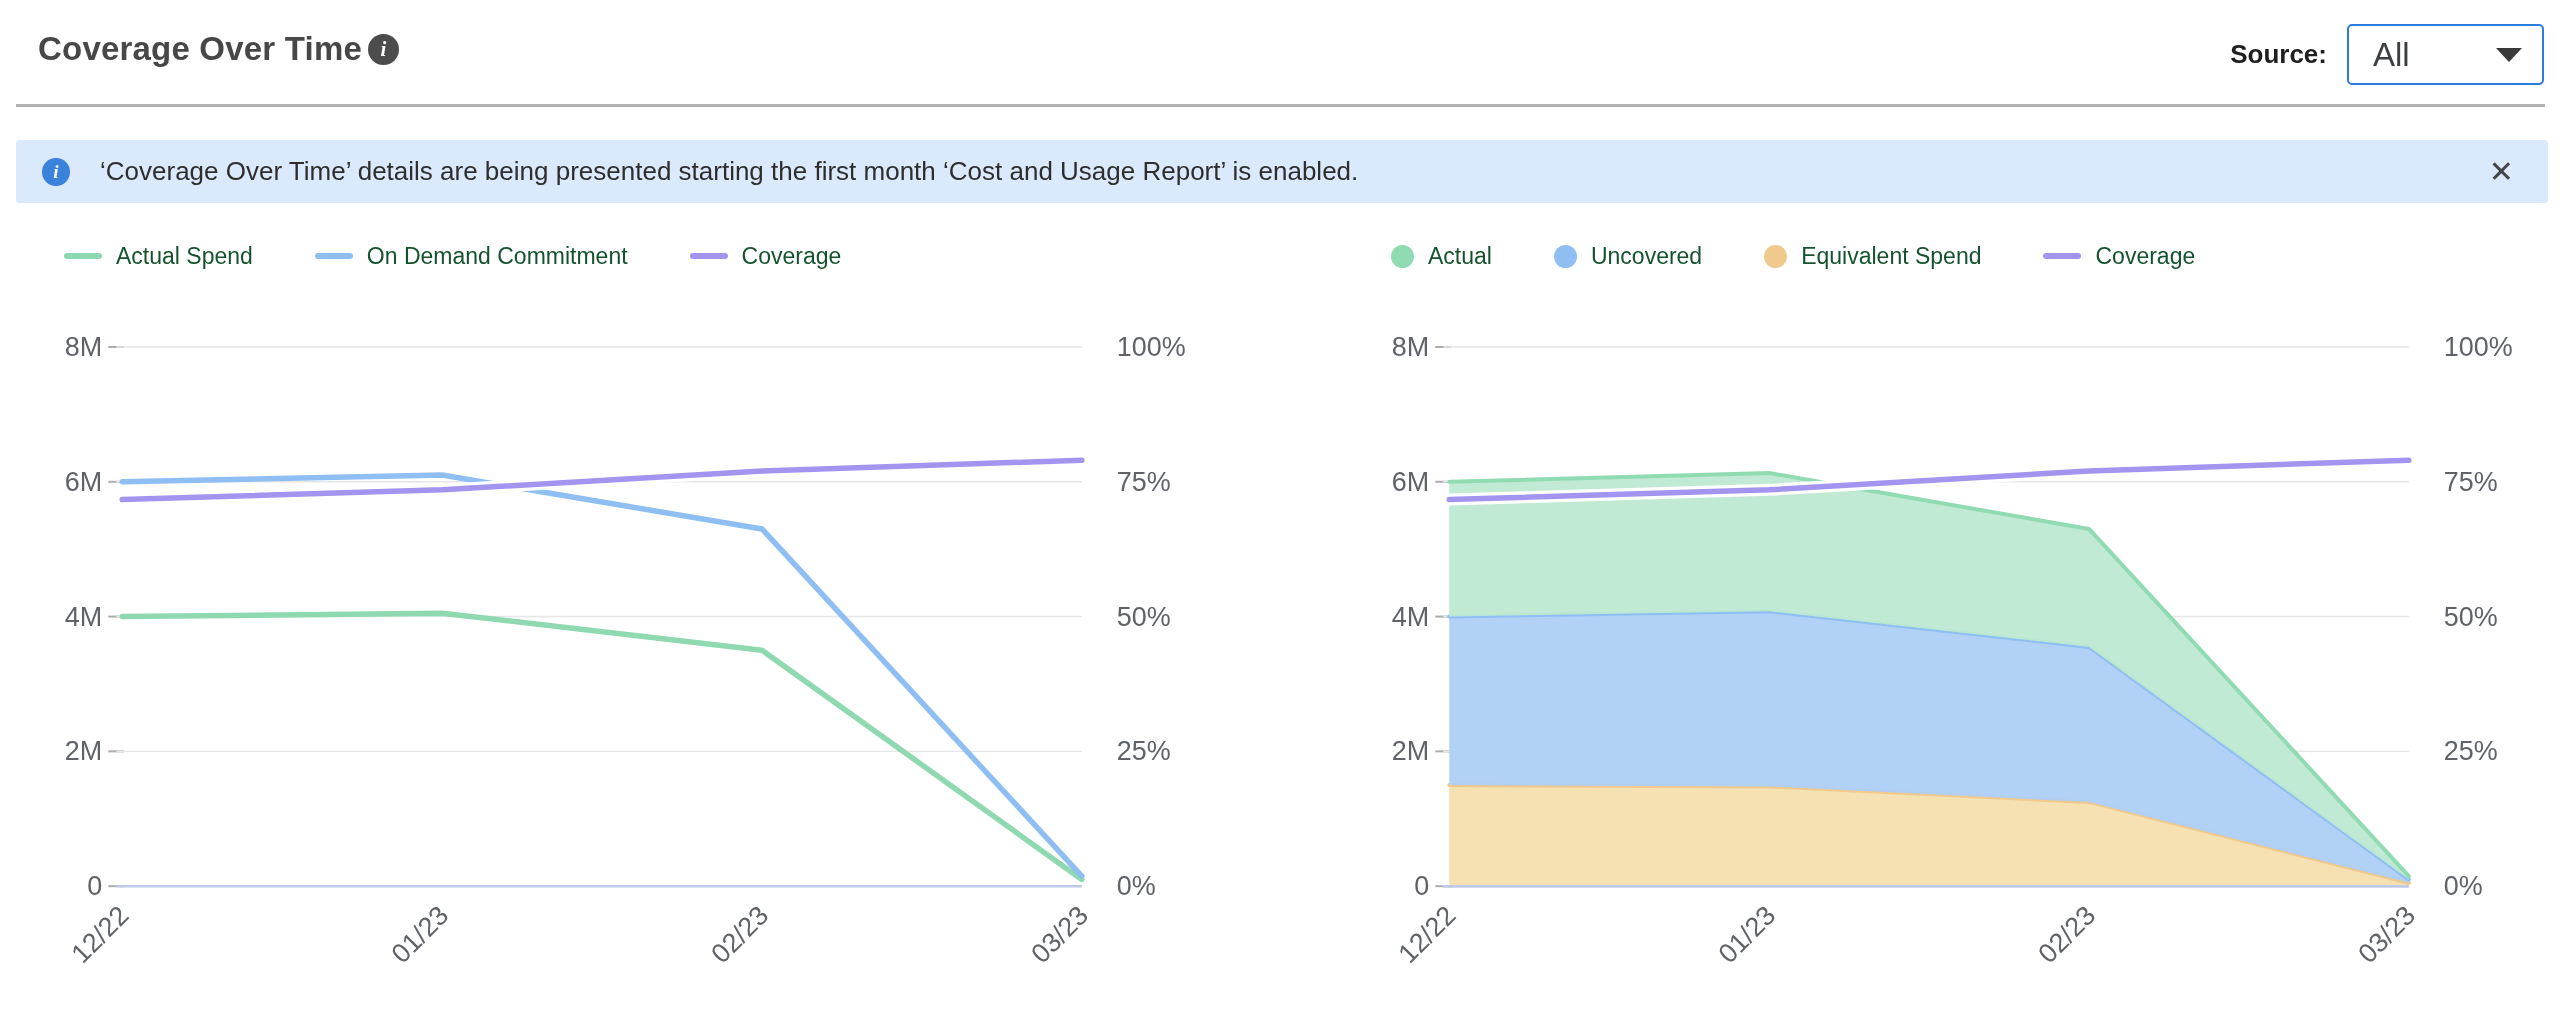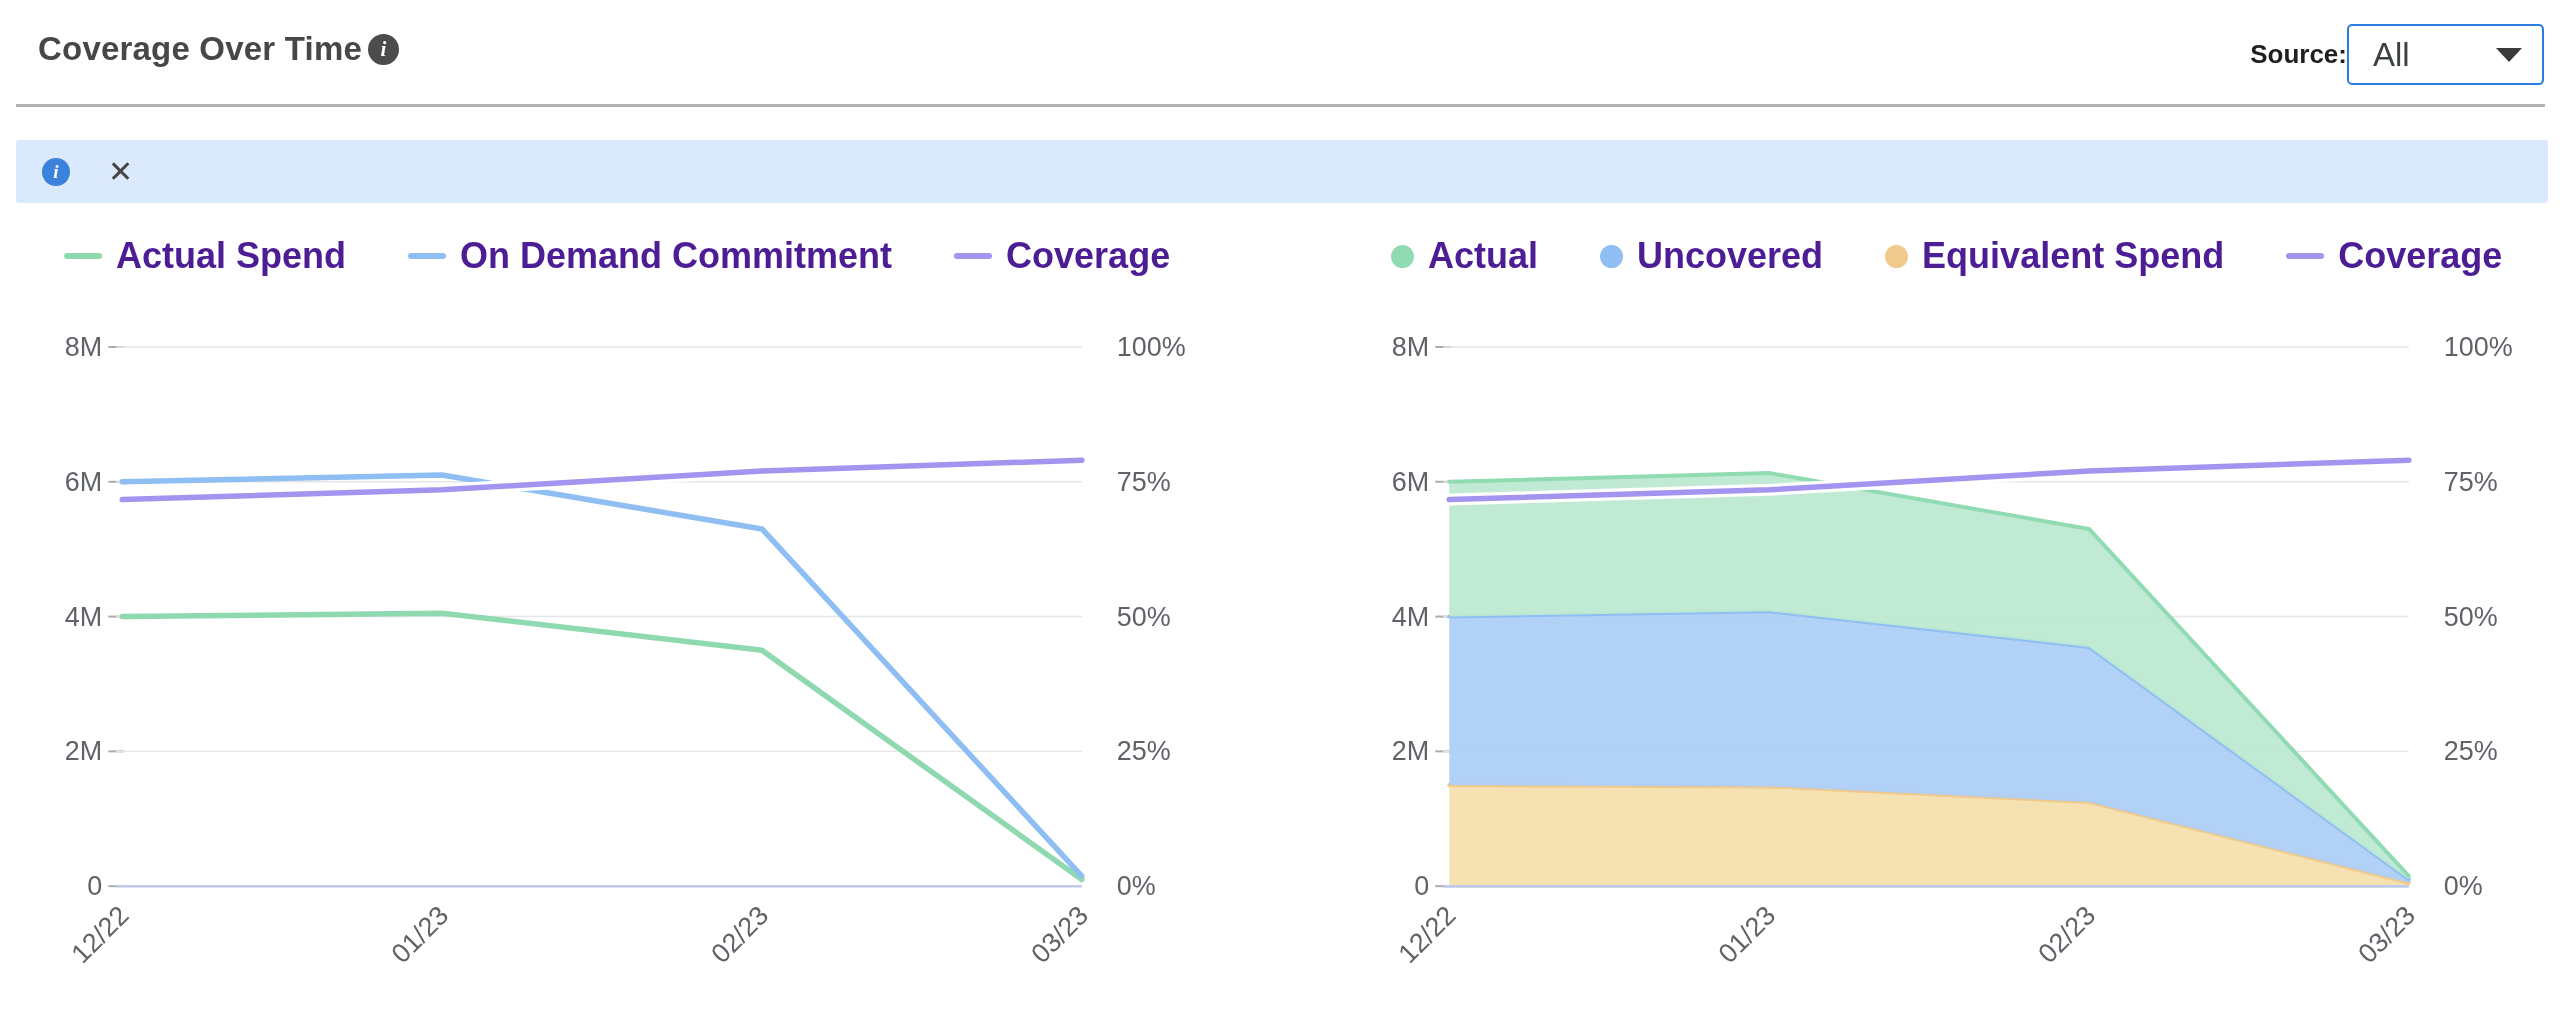--- a/index.html
+++ b/index.html
@@ -5,21 +5,21 @@
   * { box-sizing: border-box; margin: 0; padding: 0; }
   html, body { width: 2576px; height: 1015px; background: #ffffff;
     font-family: "Liberation Sans", sans-serif; position: relative; overflow: hidden; }
 
   
   .header { position: absolute; top: 30px; left: 38px; display: flex; align-items: center; gap: 6px; }
   .page-title { font-size: 33px; font-weight: bold; color: #474747; letter-spacing: 0.2px; }
   .info-badge { width: 31px; height: 31px; border-radius: 50%; background: #4C4C4C; color: #ffffff;
     display: flex; align-items: center; justify-content: center;
     font-family: "Liberation Serif", serif; font-weight: bold; font-style: italic; font-size: 21px; cursor: pointer; }
-  .source-group { position: absolute; top: 24px; right: 32px; display: flex; align-items: center; }
+  .source-group { position: absolute; top: 24px; right: 32px; display: flex; align-items: center; gap: 20px; }
   .source-label { font-size: 26px; font-weight: bold; color: #1f1f1f; }
   .dropdown { width: 197px; height: 61px; border: 2px solid #2B7CDF; border-radius: 5px; background: #fff;
     display: flex; align-items: center; justify-content: space-between; padding: 0 20px 0 24px; cursor: pointer; }
   .dropdown-value { font-size: 33px; color: #3C4043; }
   .caret { width: 0; height: 0; border-left: 13px solid transparent; border-right: 13px solid transparent;
     border-top: 14px solid #3A3A3A; }
 
   .divider { position: absolute; top: 104px; left: 16px; width: 2529px; height: 3px; background: #B2B2B2; }
 
   
@@ -30,21 +30,21 @@
     font-family: "Liberation Serif", serif; font-weight: bold; font-style: italic; font-size: 19px; }
   .banner-text { font-size: 26px; color: #2E2E2E; flex: 1 1 auto; }
   .banner-close { font-size: 30px; color: #454545; line-height: 1; cursor: pointer; padding: 4px 8px; }
 
   
   .chart { position: absolute; top: 238px; width: 1209px; height: 777px; }
   #chart-left  { left: 40px; }
   #chart-right { left: 1367px; }
   .legend { display: flex; align-items: center; gap: 62px; height: 36px; margin: 0 0 56px 24px; }
   .legend-item { display: flex; align-items: center; gap: 14px; cursor: pointer; }
-  .legend-label { font-size: 36px; color: #4c1d95; font-weight: bold; }
+  .legend-label { font-size: 23px; color: #14532d; }
   .line-swatch { width: 38px; height: 6px; border-radius: 3px; display: inline-block; }
   .dot-swatch { width: 23px; height: 23px; border-radius: 50%; display: inline-block; }
   svg text { font-family: "Liberation Sans", sans-serif; font-size: 27px; fill: #5F6368; }
 </style>
 </head>
 <body>
 
 <div class="header">
   <span class="page-title">Coverage Over Time</span>
   <span class="info-badge">i</span>
@@ -55,20 +55,21 @@
   <div class="dropdown">
     <span class="dropdown-value">All</span>
     <span class="caret"></span>
   </div>
 </div>
 
 <div class="divider"></div>
 
 <div class="banner">
   <span class="banner-info">i</span>
+  <span class="banner-text">‘Coverage Over Time’ details are being presented starting the first month ‘Cost and Usage Report’ is enabled.</span>
   <span class="banner-close">✕</span>
 </div>
 
 <div class="chart" id="chart-left">
   <div class="legend">
     <div class="legend-item">
       <span class="line-swatch" style="background-color: rgb(143, 217, 176);"></span>
       <span class="legend-label">Actual Spend</span>
     </div>
     <div class="legend-item">

